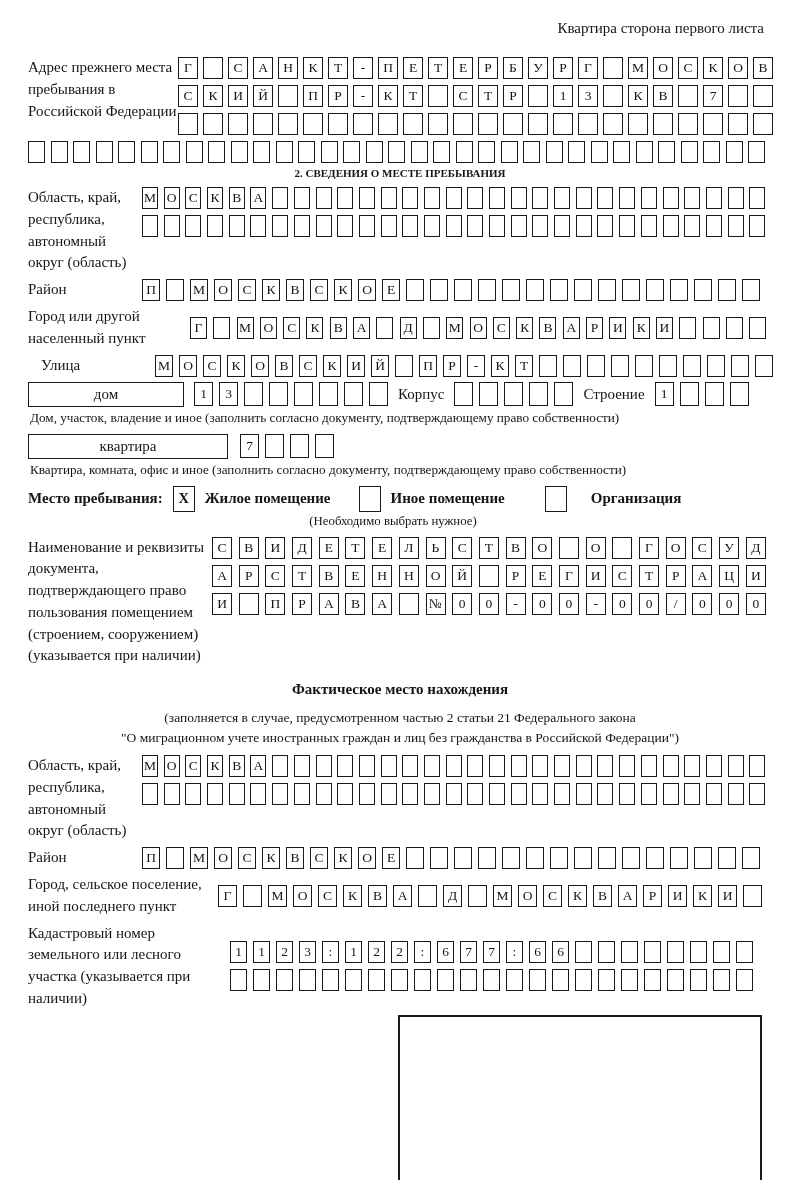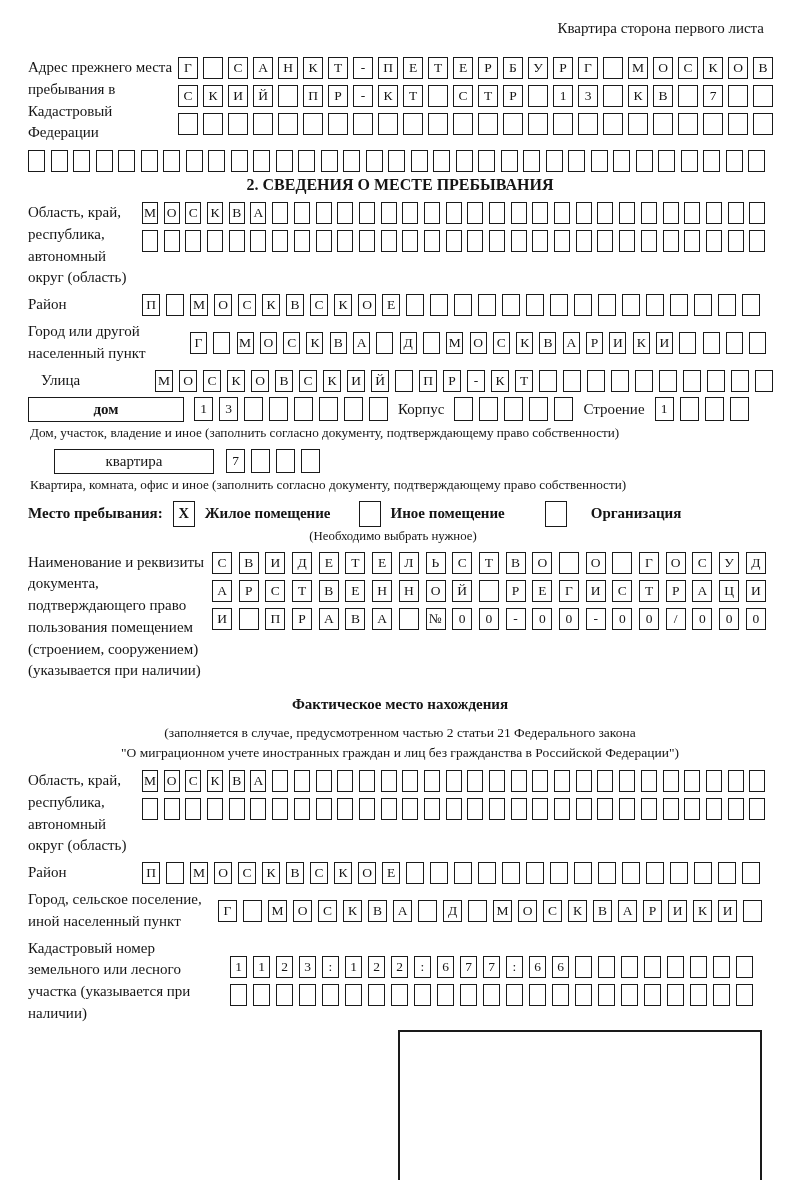--- a/index.html
+++ b/index.html
@@ -21,21 +21,21 @@
     font-size:13.5px; background:#fff; line-height:1;
   }
   .frow { display:flex; align-items:flex-start; margin-bottom:5px; }
   .frow.center { align-items:center; }
   .flabel { font-size:15px; line-height:1.45; flex:0 0 auto; }
   .rows > .cellrow { margin-bottom:6px; }
   .rows > .cellrow:last-child { margin-bottom:0; }
 
   .caption { font-size:12.8px; text-align:center; margin:2px 0 10px 0; }
   .caption-left { font-size:13.2px; text-align:left; margin:3px 0 8px 2px; }
-  .sec-title { text-align:center; font-weight:bold; font-size:16px; margin:4px 0 8px 0; }
+  .sec-title { text-align:center; font-weight:bold; font-size:11px; margin:4px 0 8px 0; }
 
   .labelbox {
     border:1.5px solid #1a1a1a; height:25px;
     display:flex; align-items:center; justify-content:center;
     font-size:15px; background:#fff;
   }
   .inline-label { font-size:15px; white-space:nowrap; }
   .chk {
     width:22px; height:26px; border:1.5px solid #1a1a1a;
     display:flex; align-items:center; justify-content:center;
@@ -49,21 +49,21 @@
 </style>
 </head>
 <body>
 
 <div class="page">
 
   <div class="hdr">Квартира сторона первого листа</div>
 
   <div>
     <div class="frow" style="margin-bottom:0;">
-      <div class="flabel" style="flex:0 0 150px;">Адрес прежнего места пребывания в Кадастровый Федерации</div>
+      <div class="flabel" style="flex:0 0 150px;">Адрес прежнего места пребывания в Российской Федерации</div>
       <div class="rows">
         <div class="cellrow" style="--cw:20px;--g:5px;">
             <span class="cell">Г</span>
             <span class="cell"></span>
             <span class="cell">С</span>
             <span class="cell">А</span>
             <span class="cell">Н</span>
             <span class="cell">К</span>
             <span class="cell">Т</span>
             <span class="cell">-</span>
@@ -334,21 +334,21 @@
         <span class="cell"></span>
         <span class="cell"></span>
         <span class="cell"></span>
         <span class="cell"></span>
         <span class="cell"></span>
         <span class="cell"></span>
       </div>
   </div>
 
   <div style="display:flex;align-items:center;gap:10px;margin-top:4px;">
-    <div class="labelbox" style="width:156px;font-weight:bold;">дом</div>
+    <div class="labelbox" style="width:156px;">дом</div>
     <div class="cellrow" style="--cw:19px;--g:6px;--ch:24px;">
         <span class="cell">1</span>
         <span class="cell">3</span>
         <span class="cell"></span>
         <span class="cell"></span>
         <span class="cell"></span>
         <span class="cell"></span>
         <span class="cell"></span>
         <span class="cell"></span>
       </div>
@@ -364,21 +364,21 @@
     <div class="cellrow" style="--cw:19px;--g:6px;--ch:24px;">
         <span class="cell">1</span>
         <span class="cell"></span>
         <span class="cell"></span>
         <span class="cell"></span>
       </div>
   </div>
   <div class="caption-left">Дом, участок, владение и иное (заполнить согласно документу, подтверждающему право собственности)</div>
 
   <div style="display:flex;align-items:center;gap:12px;margin-top:2px;">
-    <div class="labelbox" style="width:160px;margin-left:26px;">квартира</div>
+    <div class="labelbox" style="width:200px;">квартира</div>
     <div class="cellrow" style="--cw:19px;--g:6px;--ch:24px;">
         <span class="cell">7</span>
         <span class="cell"></span>
         <span class="cell"></span>
         <span class="cell"></span>
       </div>
   </div>
   <div class="caption-left">Квартира, комната, офис и иное (заполнить согласно документу, подтверждающему право собственности)</div>
 
   <div class="mesto-row">
@@ -567,21 +567,21 @@
         <span class="cell"></span>
         <span class="cell"></span>
         <span class="cell"></span>
         <span class="cell"></span>
         <span class="cell"></span>
         <span class="cell"></span>
       </div>
   </div>
 
   <div class="frow center">
-    <div class="flabel" style="flex:0 0 190px;">Город, сельское поселение, иной населенный пункт</div>
+    <div class="flabel" style="flex:0 0 190px;">Город, сельское поселение, иной последнего пункт</div>
     <div class="cellrow" style="--cw:19px;--g:6px;">
         <span class="cell">Г</span>
         <span class="cell"></span>
         <span class="cell">М</span>
         <span class="cell">О</span>
         <span class="cell">С</span>
         <span class="cell">К</span>
         <span class="cell">В</span>
         <span class="cell">А</span>
         <span class="cell"></span>

